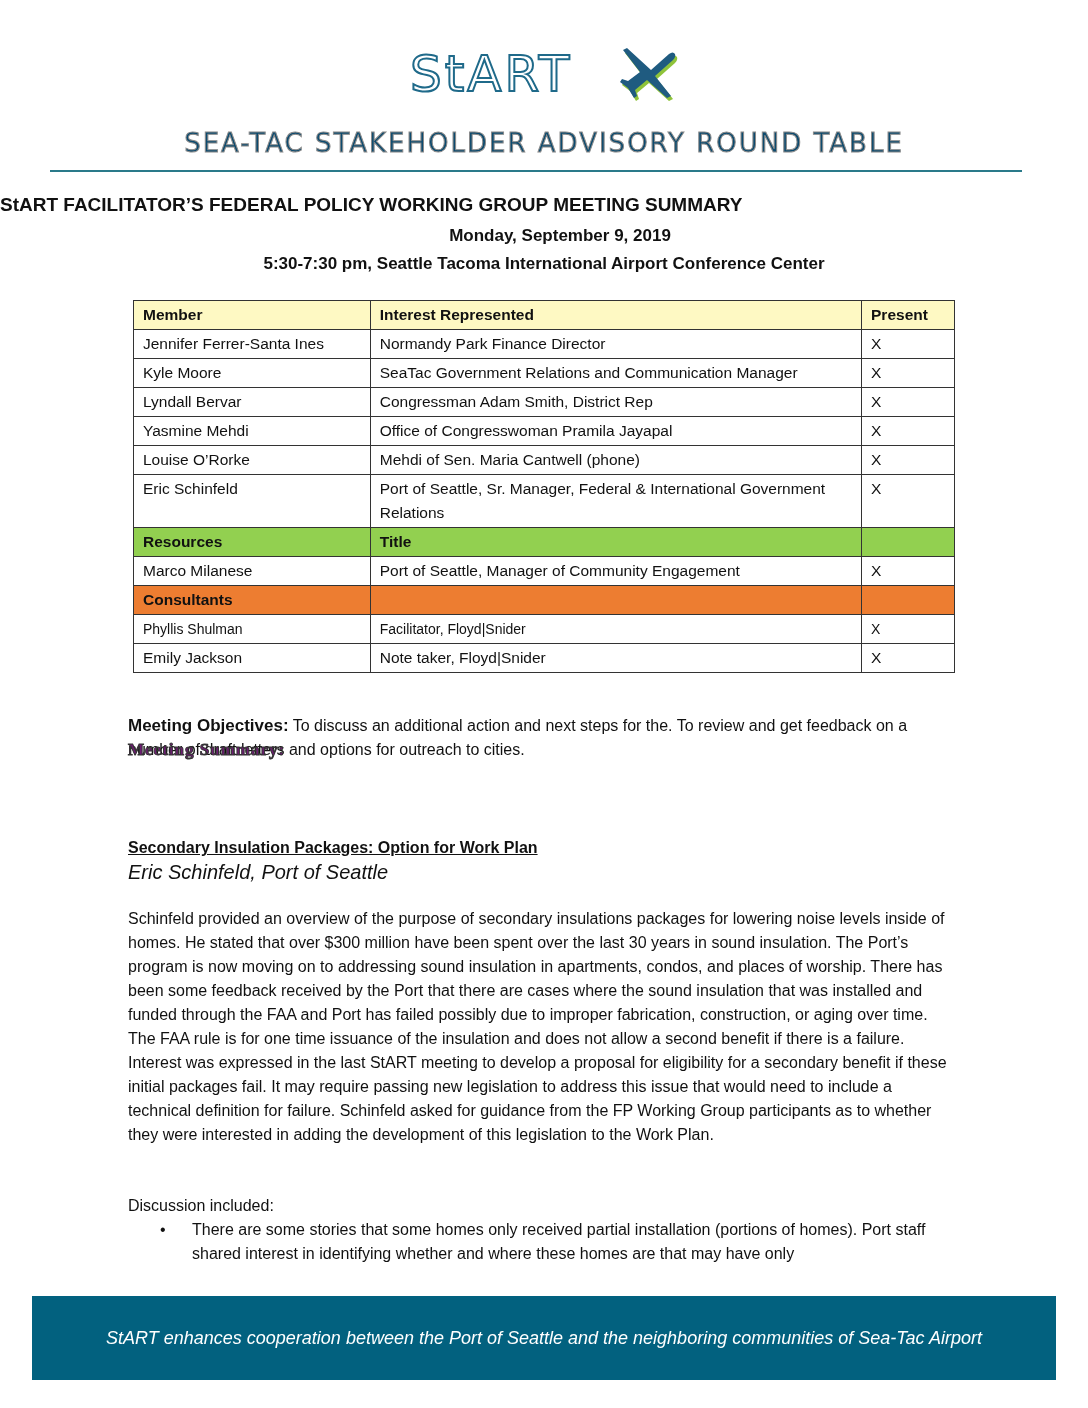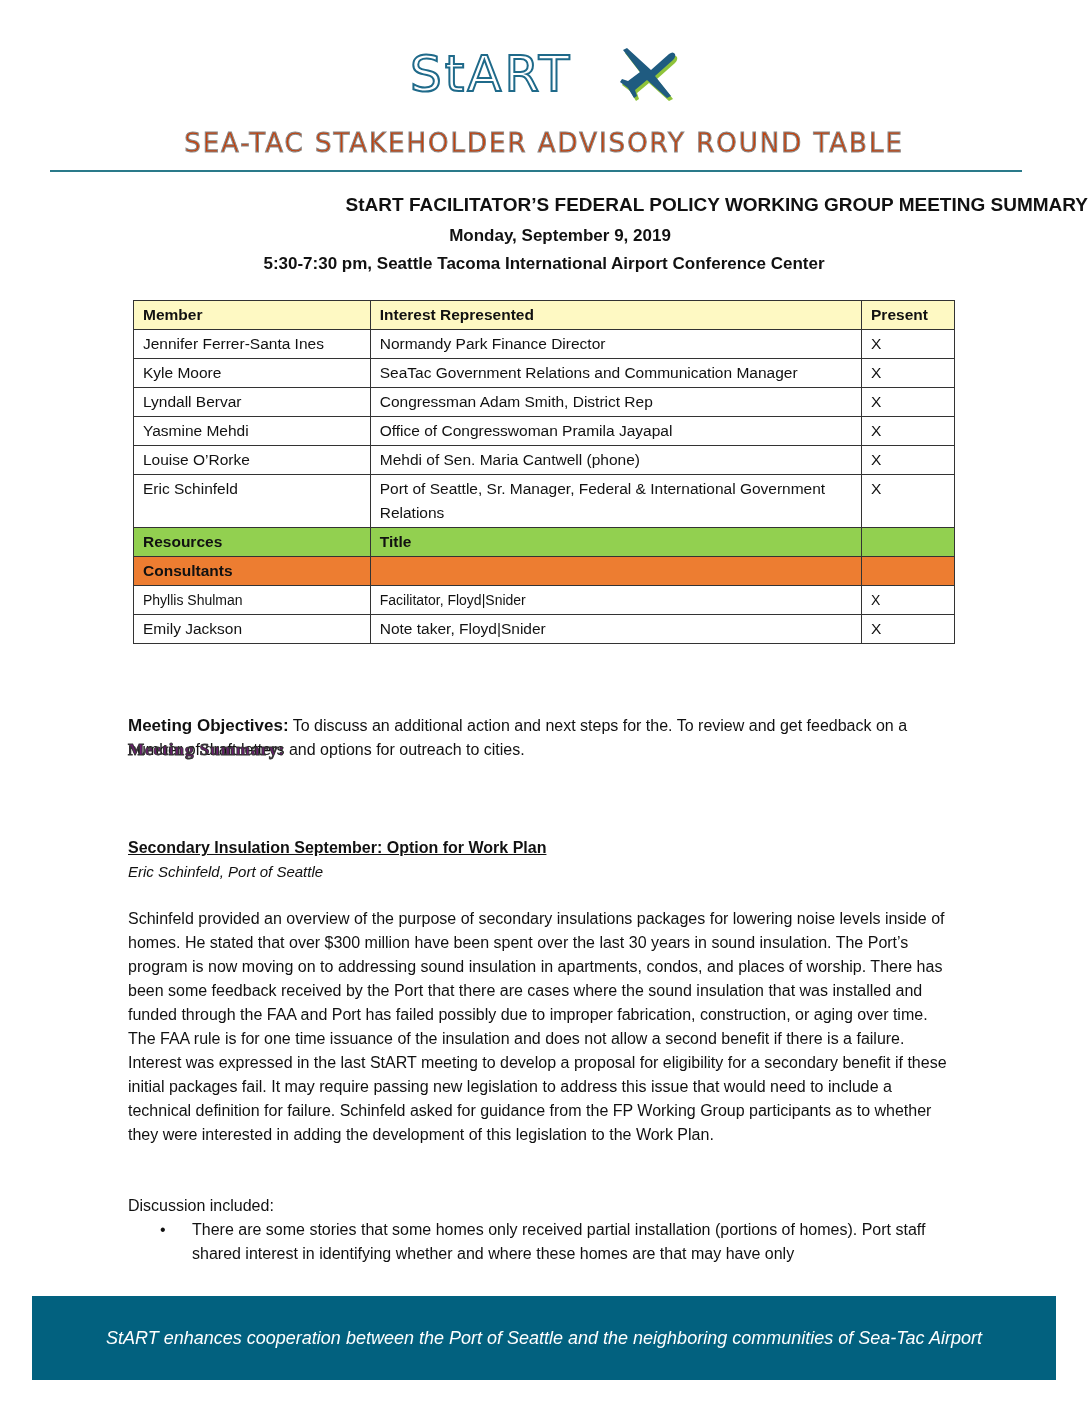--- a/index.html
+++ b/index.html
@@ -10,25 +10,25 @@
   .logo-text {
     position: absolute; left: 410px; top: 4px;
     font-family: "DejaVu Sans", sans-serif; font-size: 50px; letter-spacing: 3px;
     color: #ffffff; -webkit-text-stroke: 2px #1f6a8a; font-weight: normal; line-height: 60px;
   }
   .logo-plane { position: absolute; left: 615px; top: 0px; width: 64px; height: 64px; }
 
   .subtitle {
     position: absolute; top: 126px; left: 0; width: 1088px; text-align: center;
     font-family: "DejaVu Sans", sans-serif; font-size: 26px; letter-spacing: 2px;
-    color: #c2410c; -webkit-text-stroke: 1px #8a8a8a; line-height: 34px;
+    color: #0c4a6e; -webkit-text-stroke: 1px #8a8a8a; line-height: 34px;
   }
   .rule { position: absolute; top: 170px; left: 50px; width: 972px; height: 2px; background: #2a7a8a; }
 
-  .doc-title { position: absolute; top: 192px; left: 0; width: 1088px; text-align: right;
+  .doc-title { position: absolute; top: 192px; left: 0; width: 1088px; text-align: left;
     font-weight: bold; font-size: 19px; line-height: 26px; }
   .doc-date { position: absolute; top: 224px; left: 0; width: 1088px; text-align: center;
     font-weight: bold; font-size: 17px; line-height: 24px; padding-left: 32px; }
   .doc-time { position: absolute; top: 252px; left: 0; width: 1088px; text-align: center;
     font-weight: bold; font-size: 17px; line-height: 24px; }
 
   table.members { position: absolute; top: 300px; left: 133px; width: 822px; border-collapse: collapse;
     font-size: 15.5px; }
   table.members td { border: 1px solid #333; padding: 2px 9px; vertical-align: top; line-height: 24px; }
   table.members col.c1 { width: 237px; }
@@ -40,21 +40,21 @@
   tr.small td { font-size: 14px; }
 
   .objectives { position: absolute; top: 714px; left: 128px; width: 800px; font-size: 16px; line-height: 24px; }
   .objectives .lbl { font-weight: bold; font-size: 17px; }
 
   .summary-heading { position: absolute; top: 740px; left: 128px; font-family: Liberation Serif, serif;
     font-weight: bold; font-size: 17px; letter-spacing: 1px; color: #701a75; -webkit-text-stroke: 1px #333; }
 
   .section-title { position: absolute; top: 836px; left: 128px; font-weight: bold; font-size: 16px;
     text-decoration: underline; line-height: 24px; }
-  .section-presenter { position: absolute; top: 860px; left: 128px; font-style: italic; font-size: 15px; line-height: 24px; }
+  .section-presenter { position: absolute; top: 860px; left: 128px; font-style: italic; font-size: 20px; line-height: 24px; }
 
   .para { position: absolute; top: 907px; left: 128px; width: 830px; font-size: 16px; line-height: 24px; }
   .discussion { position: absolute; top: 1194px; left: 128px; font-size: 16px; line-height: 24px; }
   .bullets { position: absolute; top: 1218px; left: 192px; width: 770px; font-size: 16px; line-height: 24px; }
   .bullet-dot { position: absolute; left: -32px; top: 0; }
 
   .footer { position: absolute; top: 1296px; left: 32px; width: 1024px; height: 84px; background: #02617f;
     display: flex; align-items: center; justify-content: center; }
   .footer span { color: #ffffff; font-style: italic; font-size: 18px; }
 </style>
@@ -118,20 +118,25 @@
     <tr>
       <td>Eric Schinfeld</td>
       <td>Port of Seattle, Sr. Manager, Federal &amp; International Government Relations</td>
       <td>X</td>
     </tr>
     <tr class="hdr-green">
       <td>Resources</td>
       <td>Title</td>
       <td></td>
     </tr>
+    <tr>
+      <td>Marco Milanese</td>
+      <td>Port of Seattle, Manager of Community Engagement</td>
+      <td>X</td>
+    </tr>
     <tr class="hdr-orange">
       <td>Consultants</td>
       <td></td>
       <td></td>
     </tr>
     <tr class="small">
       <td>Phyllis Shulman</td>
       <td>Facilitator, Floyd|Snider</td>
       <td>X</td>
     </tr>
@@ -141,21 +146,21 @@
       <td>X</td>
     </tr>
   </tbody>
 </table>
 
 <div class="objectives">
   <span class="lbl">Meeting Objectives:</span><span> To discuss an additional action and next steps for the. To review and get feedback on a number of draft letters and options for outreach to cities.</span>
 </div>
 
 <div class="summary-heading">Meeting Summary:</div>
-<div class="section-title">Secondary Insulation September: Option for Work Plan</div>
+<div class="section-title">Secondary Insulation Packages: Option for Work Plan</div>
 <div class="section-presenter">Eric Schinfeld, Port of Seattle</div>
 <div class="para">Schinfeld provided an overview of the purpose of secondary insulations packages for lowering noise levels inside of homes. He stated that over $300 million have been spent over the last 30 years in sound insulation. The Port’s program is now moving on to addressing sound insulation in apartments, condos, and places of worship. There has been some feedback received by the Port that there are cases where the sound insulation that was installed and funded through the FAA and Port has failed possibly due to improper fabrication, construction, or aging over time. The FAA rule is for one time issuance of the insulation and does not allow a second benefit if there is a failure. Interest was expressed in the last StART meeting to develop a proposal for eligibility for a secondary benefit if these initial packages fail. It may require passing new legislation to address this issue that would need to include a technical definition for failure. Schinfeld asked for guidance from the FP Working Group participants as to whether they were interested in adding the development of this legislation to the Work Plan.</div>
 <div class="discussion">Discussion included:</div>
 <div class="bullets">
   <div style="position:relative">
     <span class="bullet-dot">•</span>
     <span>There are some stories that some homes only received partial installation (portions of homes). Port staff shared interest in identifying whether and where these homes are that may have only</span>
   </div>
 </div>
 

